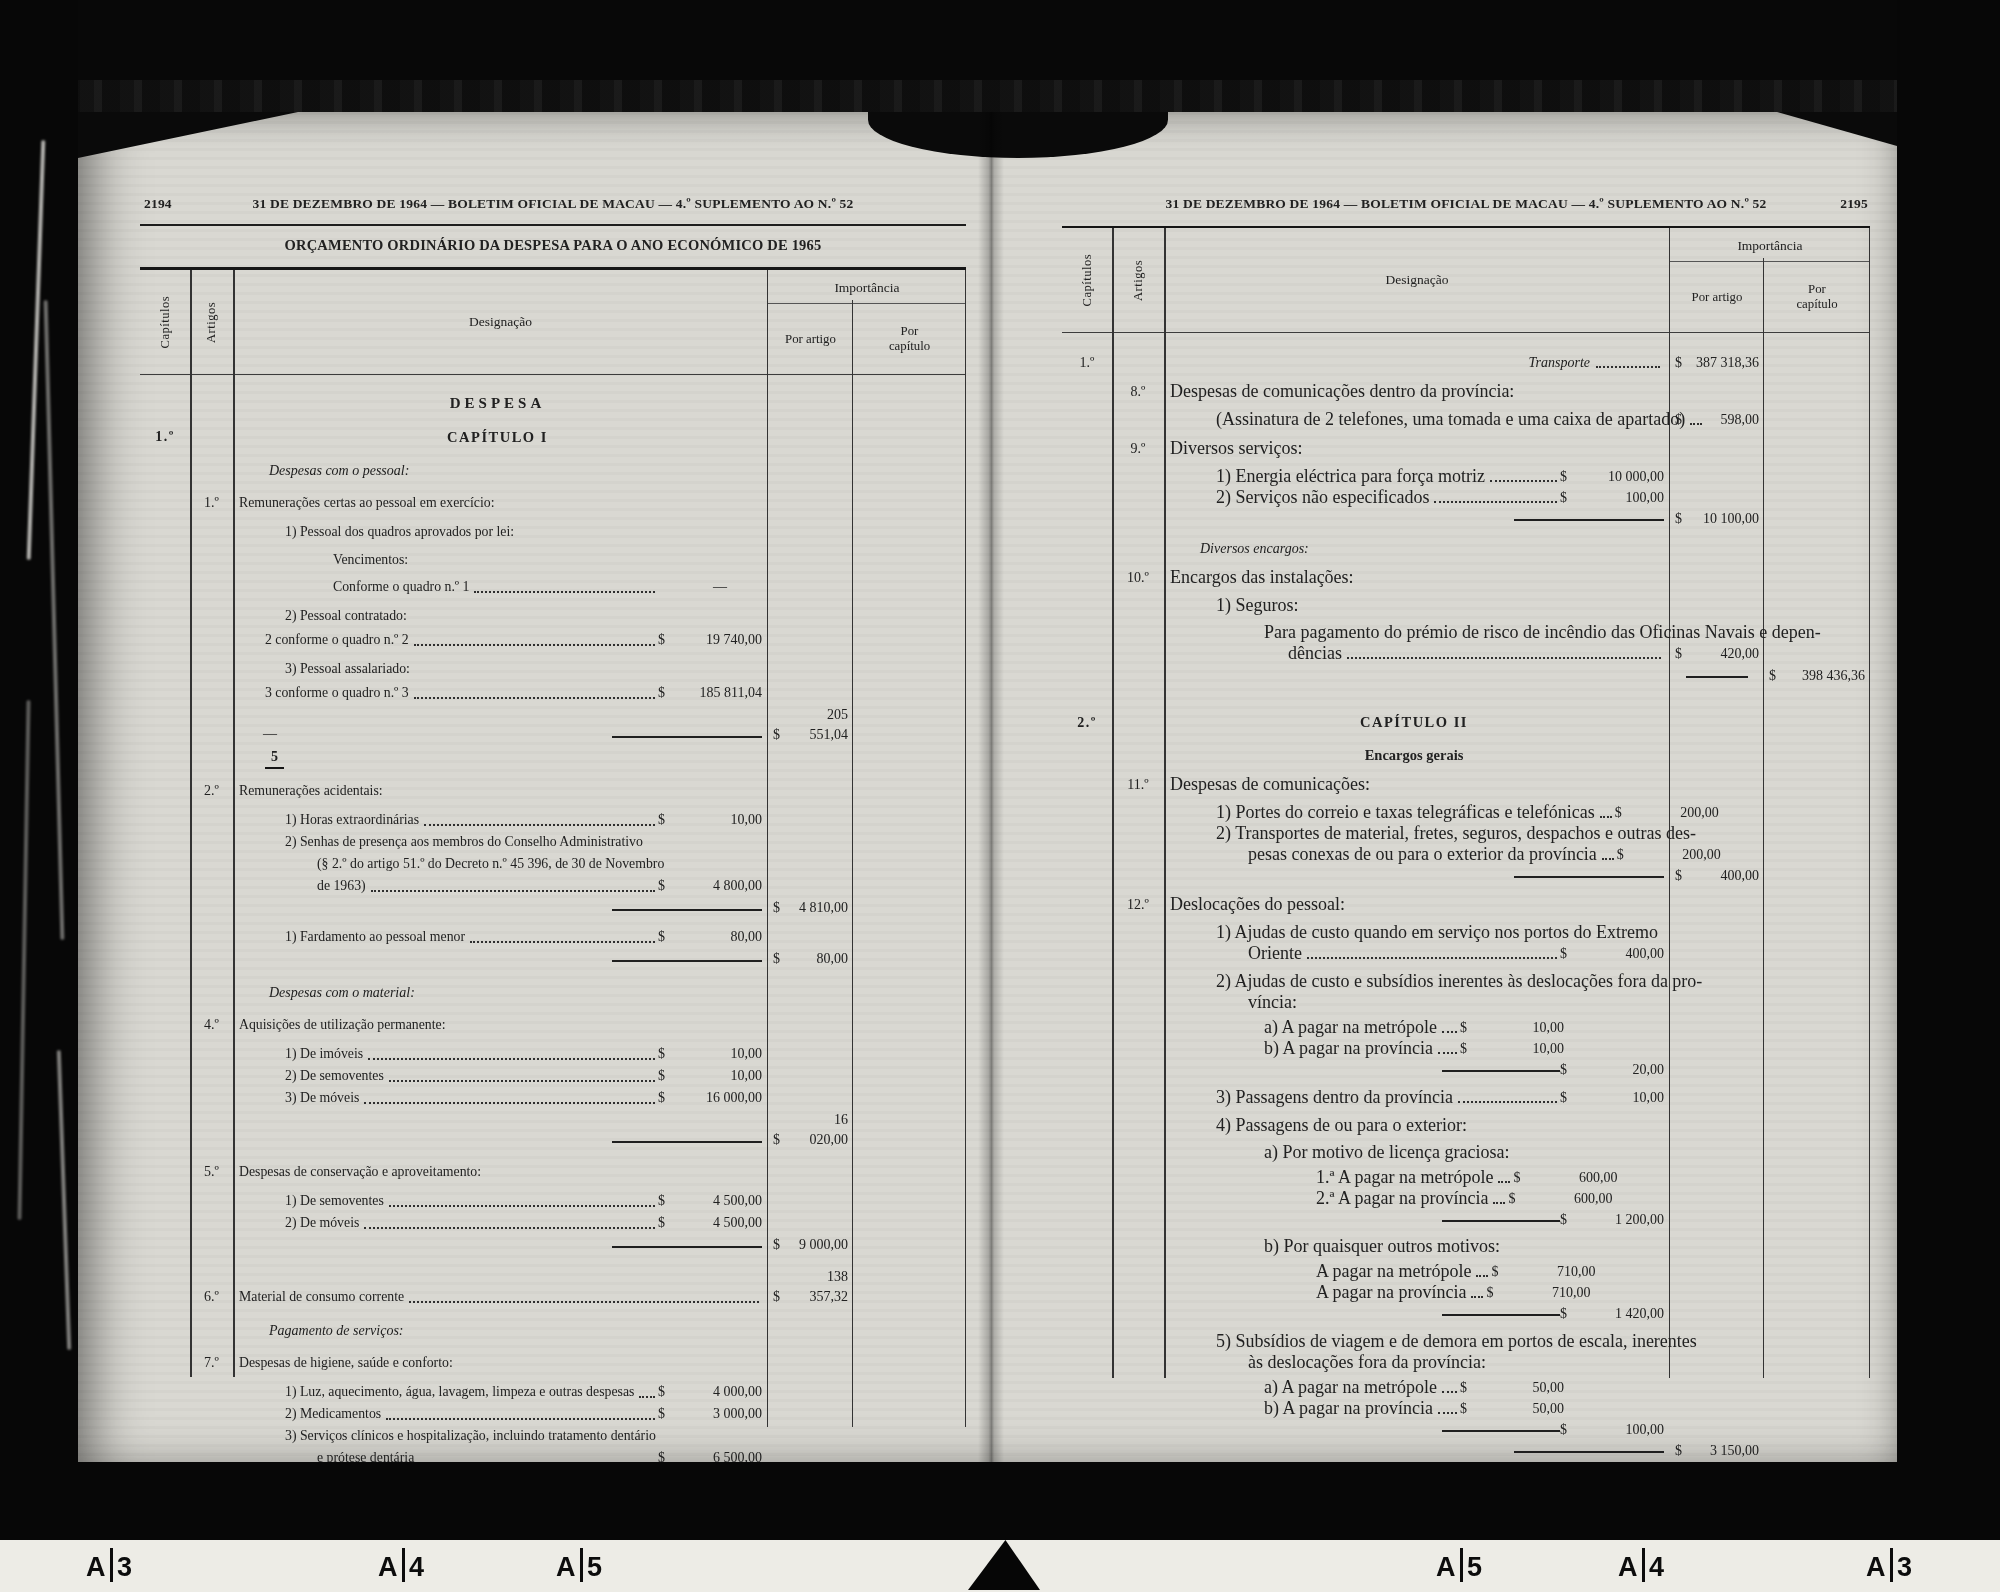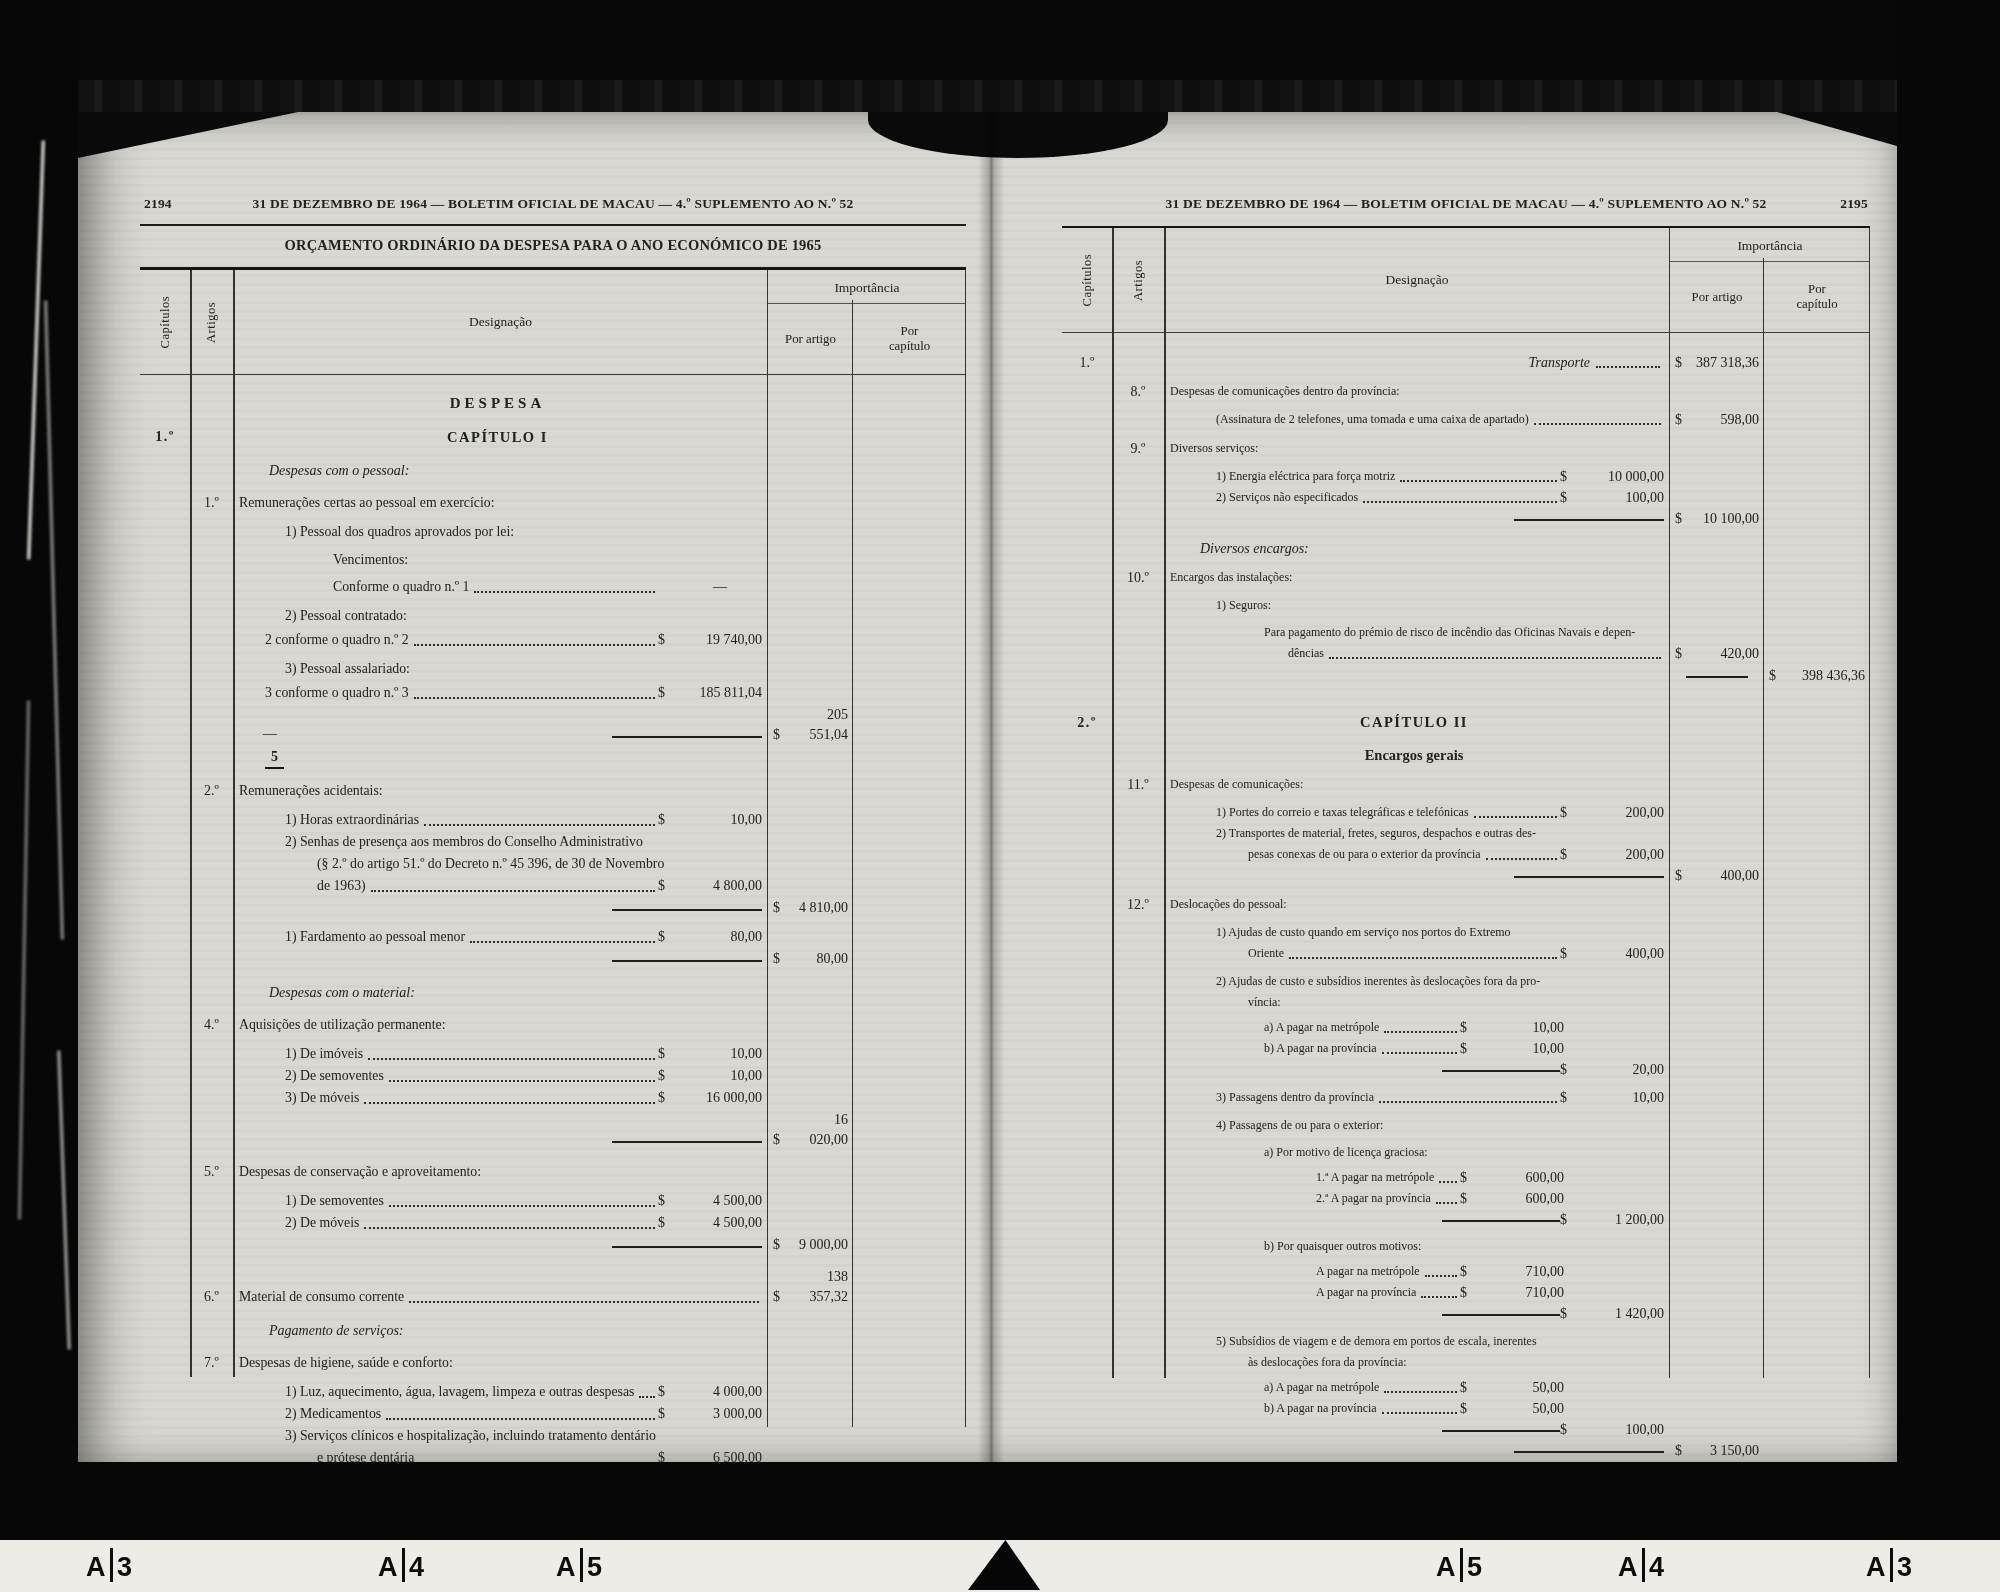--- a/index.html
+++ b/index.html
@@ -67,21 +67,21 @@
   .page-right .vl1{left:50px;top:0;bottom:55px;} .page-right .vl2{left:102px;top:0;bottom:55px;}
   .page-right .vl3{right:200px;top:0;bottom:55px;} .page-right .vl4{right:106px;top:30px;bottom:55px;}
   .page-right .vl5{right:0;top:0;bottom:55px;}
   
   .tbody{padding-top:10px;}
   .row{display:grid;align-items:end;min-height:20px;line-height:20px;font-size:14px;}
   .page-right .row{min-height:19px;line-height:19px;}
   .ccap,.cart{text-align:center;font-size:14px;}
   .cdes{display:flex;align-items:flex-end;min-width:0;padding-right:6px;position:relative;}
   .dtext{white-space:nowrap;flex-shrink:0;font-size:13.8px;}
-  .page-right .dtext{font-size:12px;}
+  .page-right .dtext{font-size:18px;}
   .dots{flex:1 1 18px;min-width:12px;border-bottom:2px dotted #2e2e2e;margin:0 3px 4px 5px;}
   .cur{flex:0 0 20px;text-align:left;}
   .amt{flex:0 0 84px;text-align:right;}
   .amt.cen{text-align:center;}
   .ingap{flex:0 0 100px;}
   .cpa,.cpc{display:flex;justify-content:space-between;align-items:flex-end;padding:0 5px;min-width:0;}
   .cpa .amt,.cpc .amt{flex:1;text-align:right;}
   .srule{margin-left:auto;width:150px;border-top:2px solid #1f1f1f;margin-bottom:7px;}
   .irule{margin-left:auto;width:118px;border-top:2px solid #1f1f1f;margin-bottom:7px;}
   .crule{margin:0 auto 7px;width:74%;border-top:2px solid #1f1f1f;}

